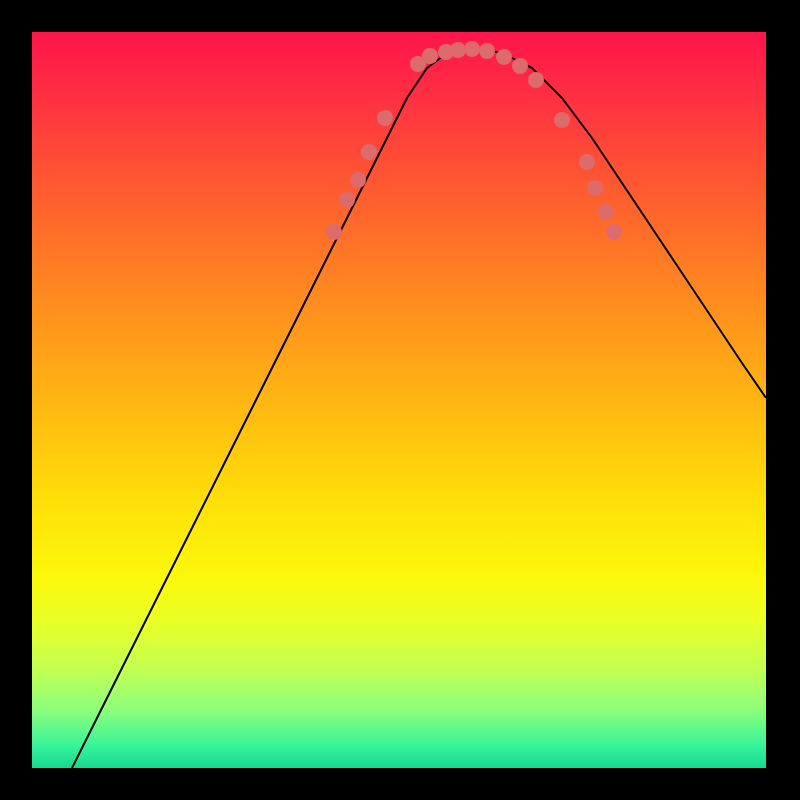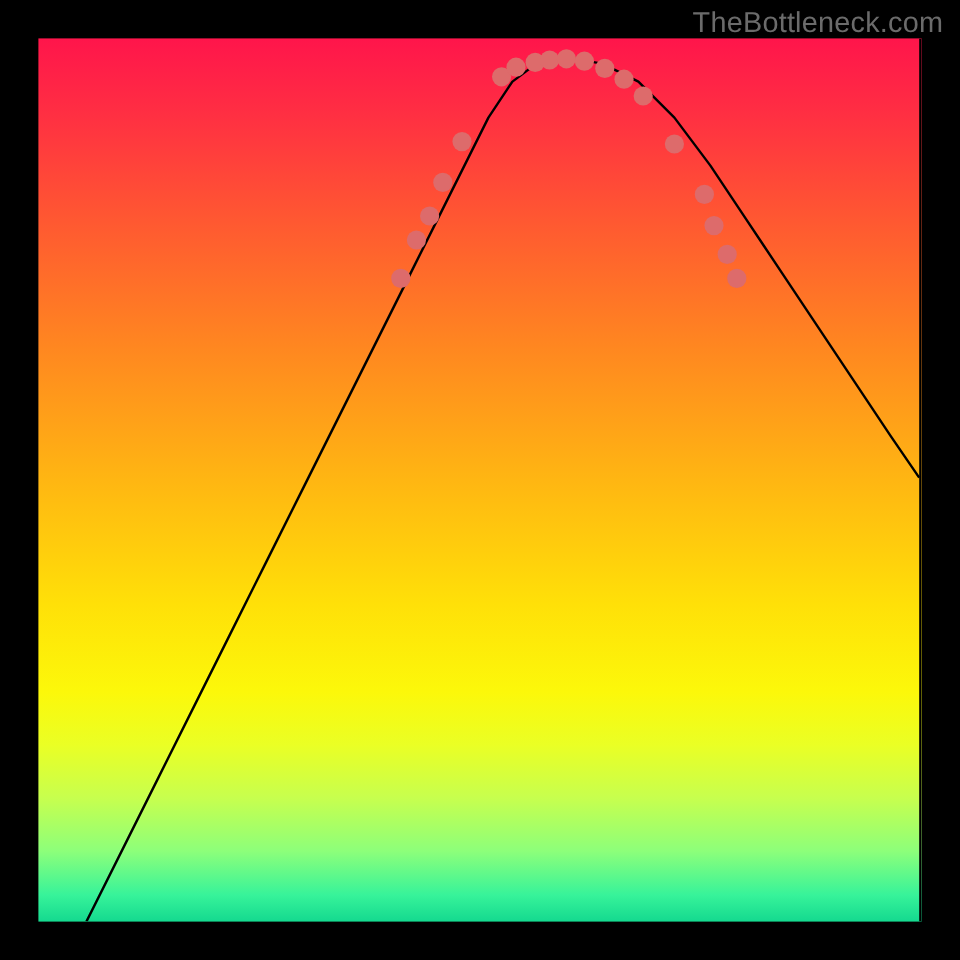--- a/index.html
+++ b/index.html
@@ -67,21 +67,20 @@
     width: 2px;
     height: 100%;
     background: #000;
   }
 </style>
 </head>
 <body>
 
 <div class="frame">
 
-  <div class="watermark">TheBottleneck.com</div>
 
   <div class="plot-area">
     <svg class="curve" viewBox="0 0 736 736" preserveAspectRatio="none">
       <path class="curve-line" d="M40 736 L70 676 L100 616 L130 556 L160 496 L190 436 L220 376 L250 316 L280 256 L310 196 L335 146 L355 106 L375 66 L395 36 L415 21 L440 16 L470 21 L500 36 L530 66 L560 106 L590 151 L620 196 L650 241 L680 286 L710 331 L734 366.00000000000006" stroke="#000000"></path>
       <g>
           <circle cx="302" cy="200" r="8" class="dot" fill="#dd6b6b"></circle>
           <circle cx="315" cy="168" r="8" class="dot" fill="#dd6b6b"></circle>
           <circle cx="326" cy="148" r="8" class="dot" fill="#dd6b6b"></circle>
           <circle cx="337" cy="120" r="8" class="dot" fill="#dd6b6b"></circle>
           <circle cx="353" cy="86" r="8" class="dot" fill="#dd6b6b"></circle>

